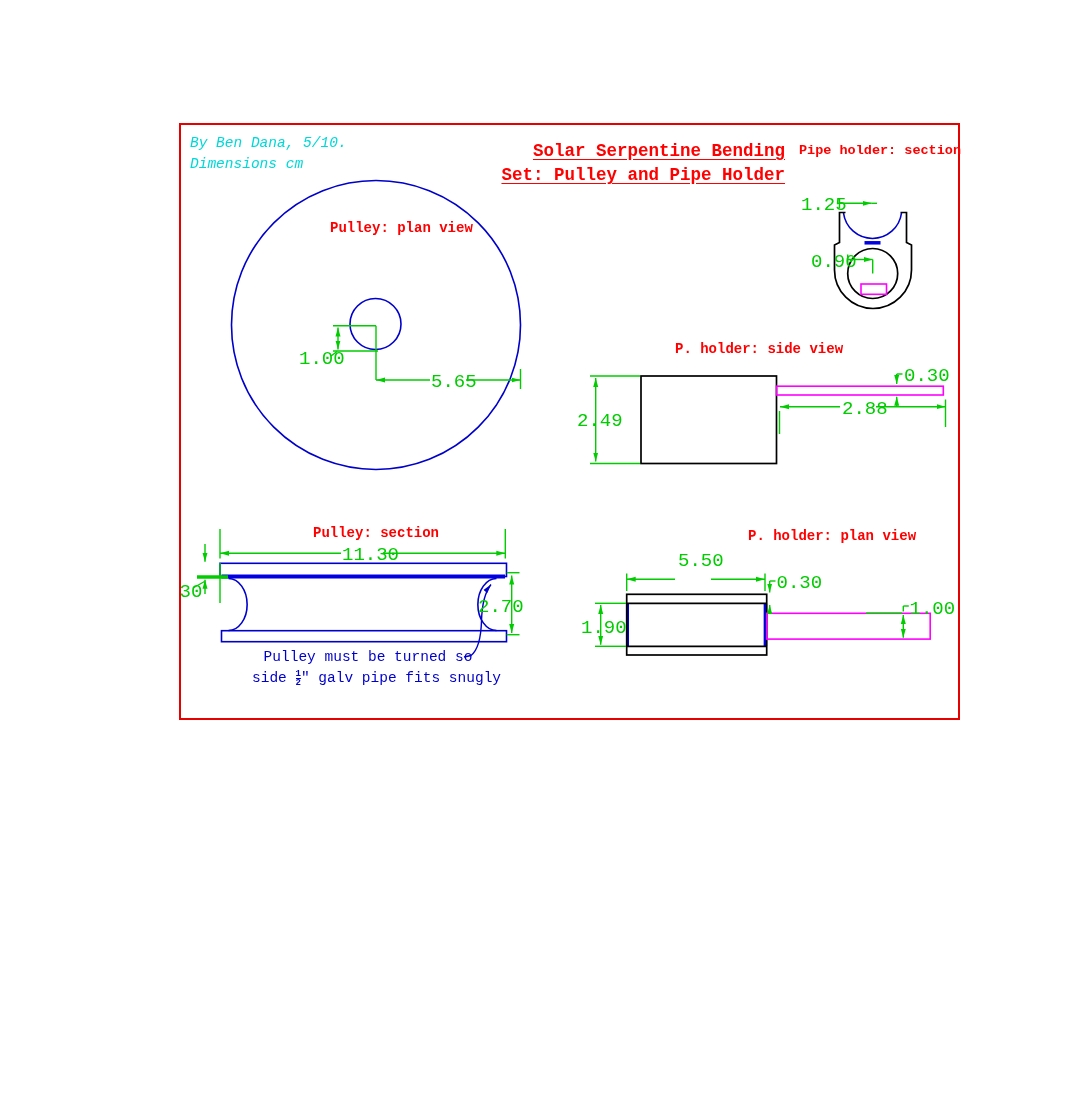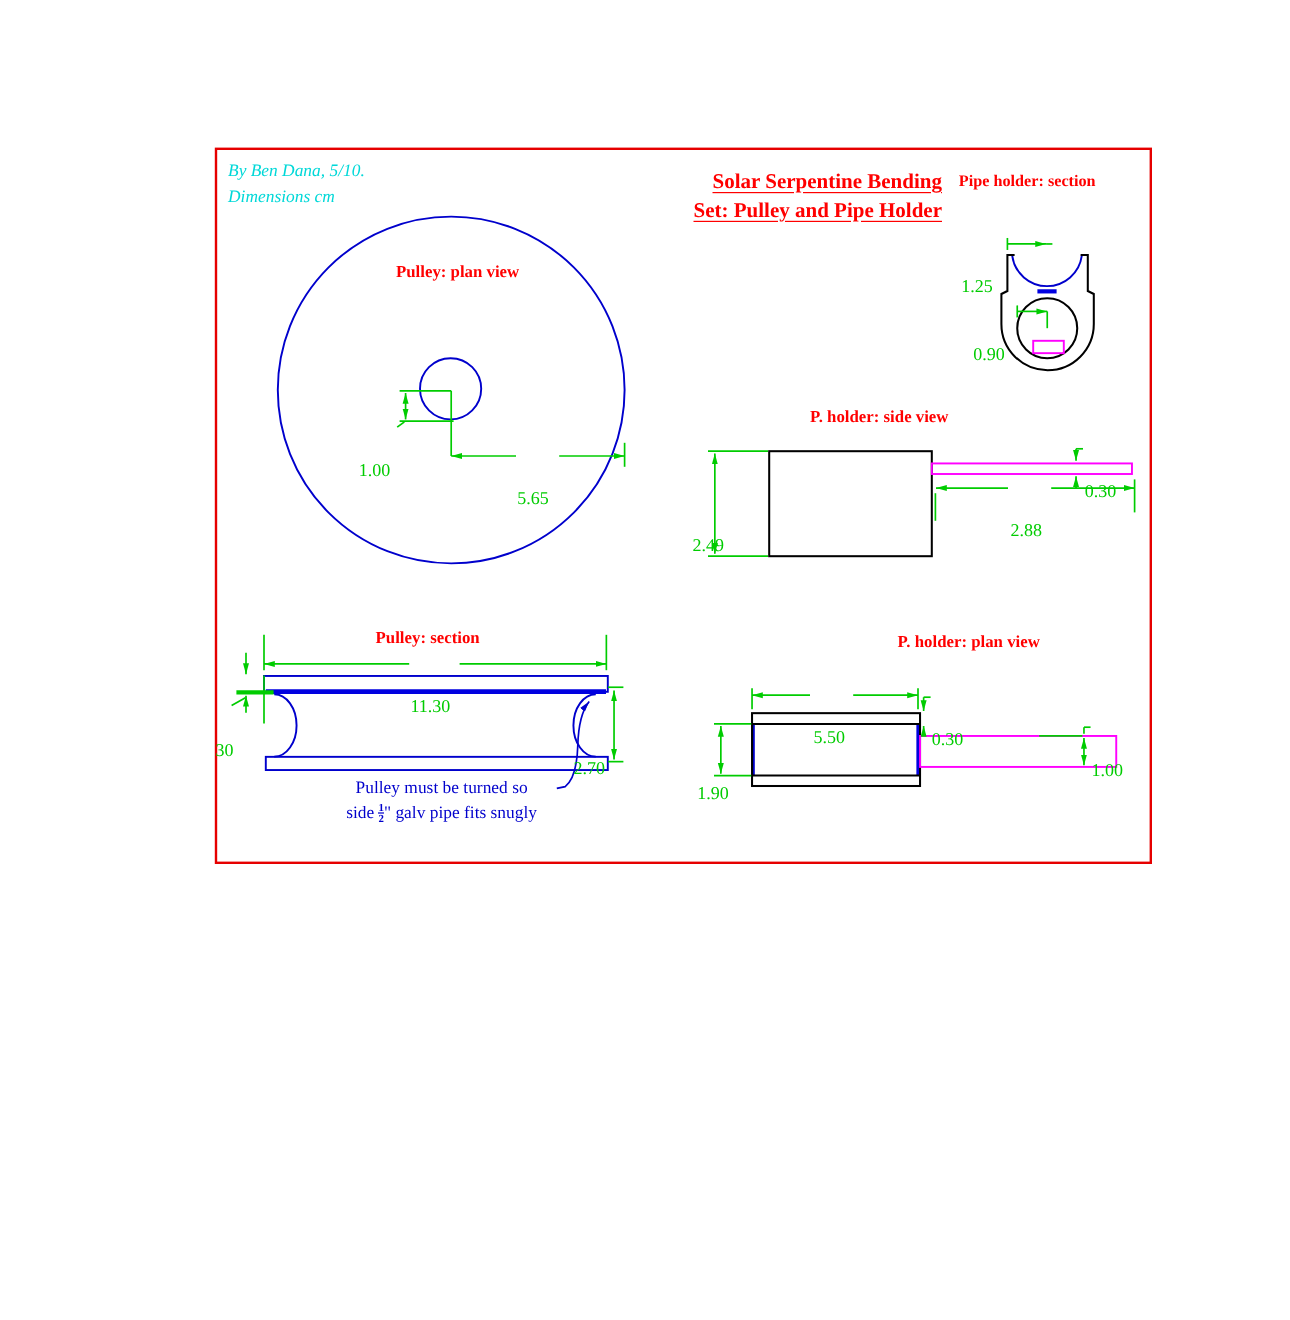--- a/index.html
+++ b/index.html
@@ -1,26 +1,26 @@
 <!DOCTYPE html>
 <html><head>
 <meta charset="utf-8">
 <style>
   html,body{margin:0;padding:0;background:#fff;}
   #canvas{position:relative;width:1075px;height:1100px;background:#fff;overflow:hidden;
-          font-family:Liberation Serif, serif;}
+          font-family:Liberation Mono, monospace;}
   #frame{position:absolute;left:179px;top:123px;width:777px;height:593px;border:2px solid #e60000;}
   svg.draw{position:absolute;left:0;top:0;}
   .txt{position:absolute;white-space:nowrap;line-height:1;}
   .byline{color:#00d8d8;font-style:italic;font-size:14.5px;line-height:21px;}
   .maintitle{color:#ff0000;font-weight:bold;font-size:17.5px;line-height:24px;text-align:right;}
   .maintitle span{display:block;text-decoration:underline;text-underline-offset:3px;}
   .vtitle{color:#ff0000;font-weight:bold;font-size:14px;}
   .vtitle.small{font-size:13.5px;}
-  .dim{color:#00cc00;font-size:15px;margin-top:36px;}
+  .dim{color:#00cc00;font-size:19px;}
   .note{color:#0000cc;font-size:14.5px;text-align:center;line-height:21px;}
   .frac{display:inline-block;vertical-align:-3px;text-align:center;font-size:9px;line-height:8px;font-weight:bold;}
   .frac .num{display:block;}
   .frac .den{display:block;border-top:1px solid #0000cc;}
 </style>
 </head>
 <body>
 
 <div id="canvas">
   <div id="frame"></div>
@@ -161,21 +161,21 @@
   <div class="txt dim" style="left:299px;top:349.5px">1.00</div>
   <div class="txt dim" style="left:431px;top:373px">5.65</div>
   <div class="txt dim" style="left:801px;top:196px">1.25</div>
   <div class="txt dim" style="left:811px;top:253px">0.90</div>
   <div class="txt dim" style="left:577px;top:412px">2.49</div>
   <div class="txt dim" style="left:904px;top:367px">0.30</div>
   <div class="txt dim" style="left:842px;top:399.5px">2.88</div>
   <div class="txt dim" style="left:342px;top:546px">11.30</div>
   <div class="txt dim" style="left:179.5px;top:582.5px">30</div>
   <div class="txt dim" style="left:478px;top:597.5px">2.70</div>
-  <div class="txt dim" style="left:678px;top:572px">5.50</div>
+  <div class="txt dim" style="left:678px;top:552px">5.50</div>
   <div class="txt dim" style="left:776.5px;top:573.5px">0.30</div>
   <div class="txt dim" style="left:581px;top:619px">1.90</div>
   <div class="txt dim" style="left:909.5px;top:600px">1.00</div>
 
   <div class="txt note" style="left:252px;top:647px;width:232px">
     <span>Pulley must be turned so</span><br>
     <span><span>side </span><span class="frac"><span class="num">1</span><span class="den">2</span></span><span>" galv pipe fits snugly</span></span>
   </div>
 </div>
 

